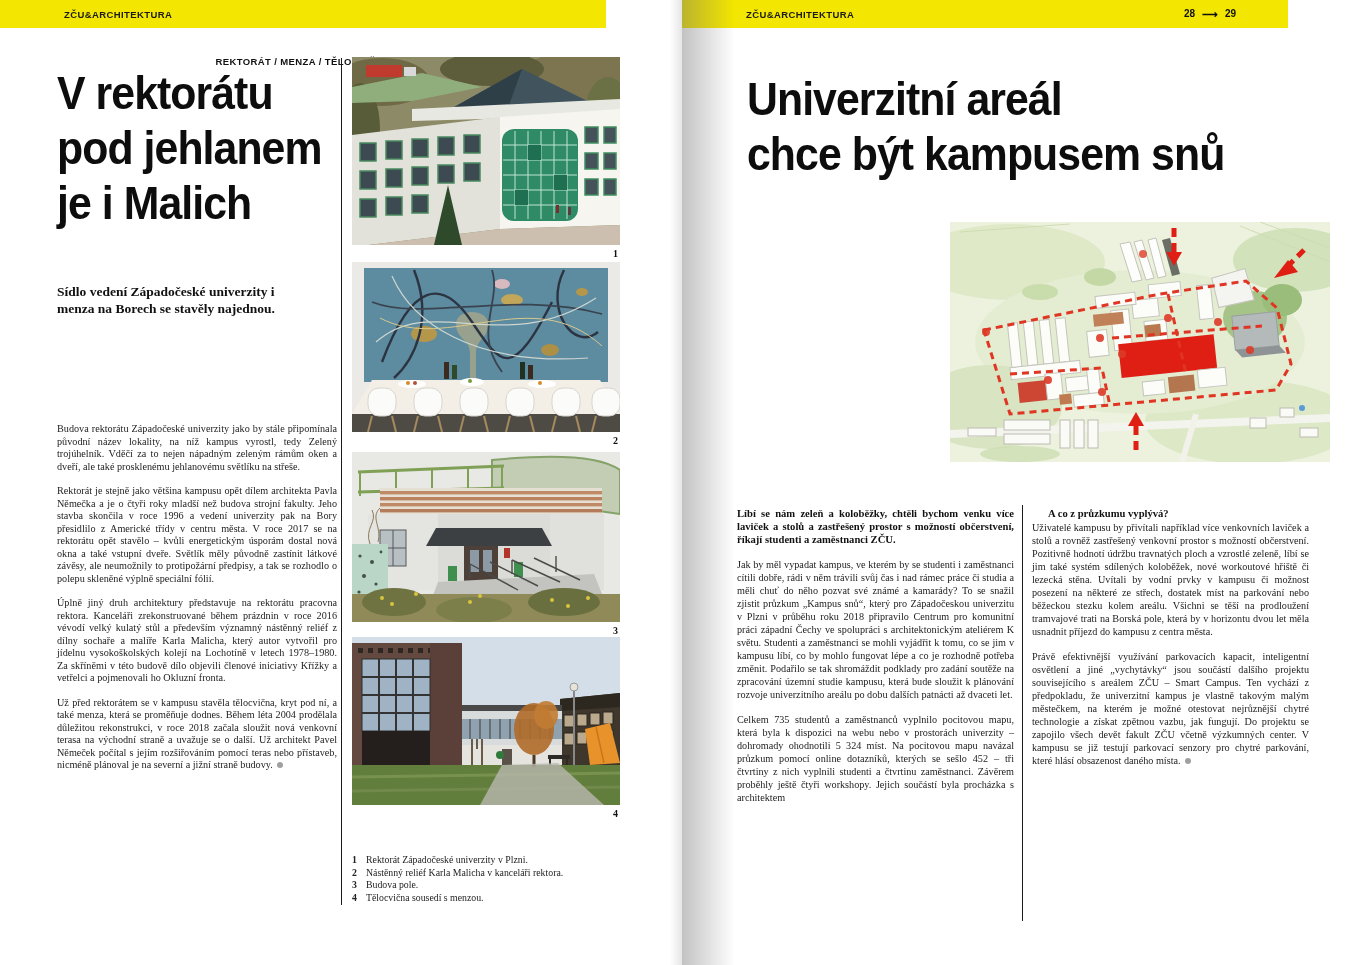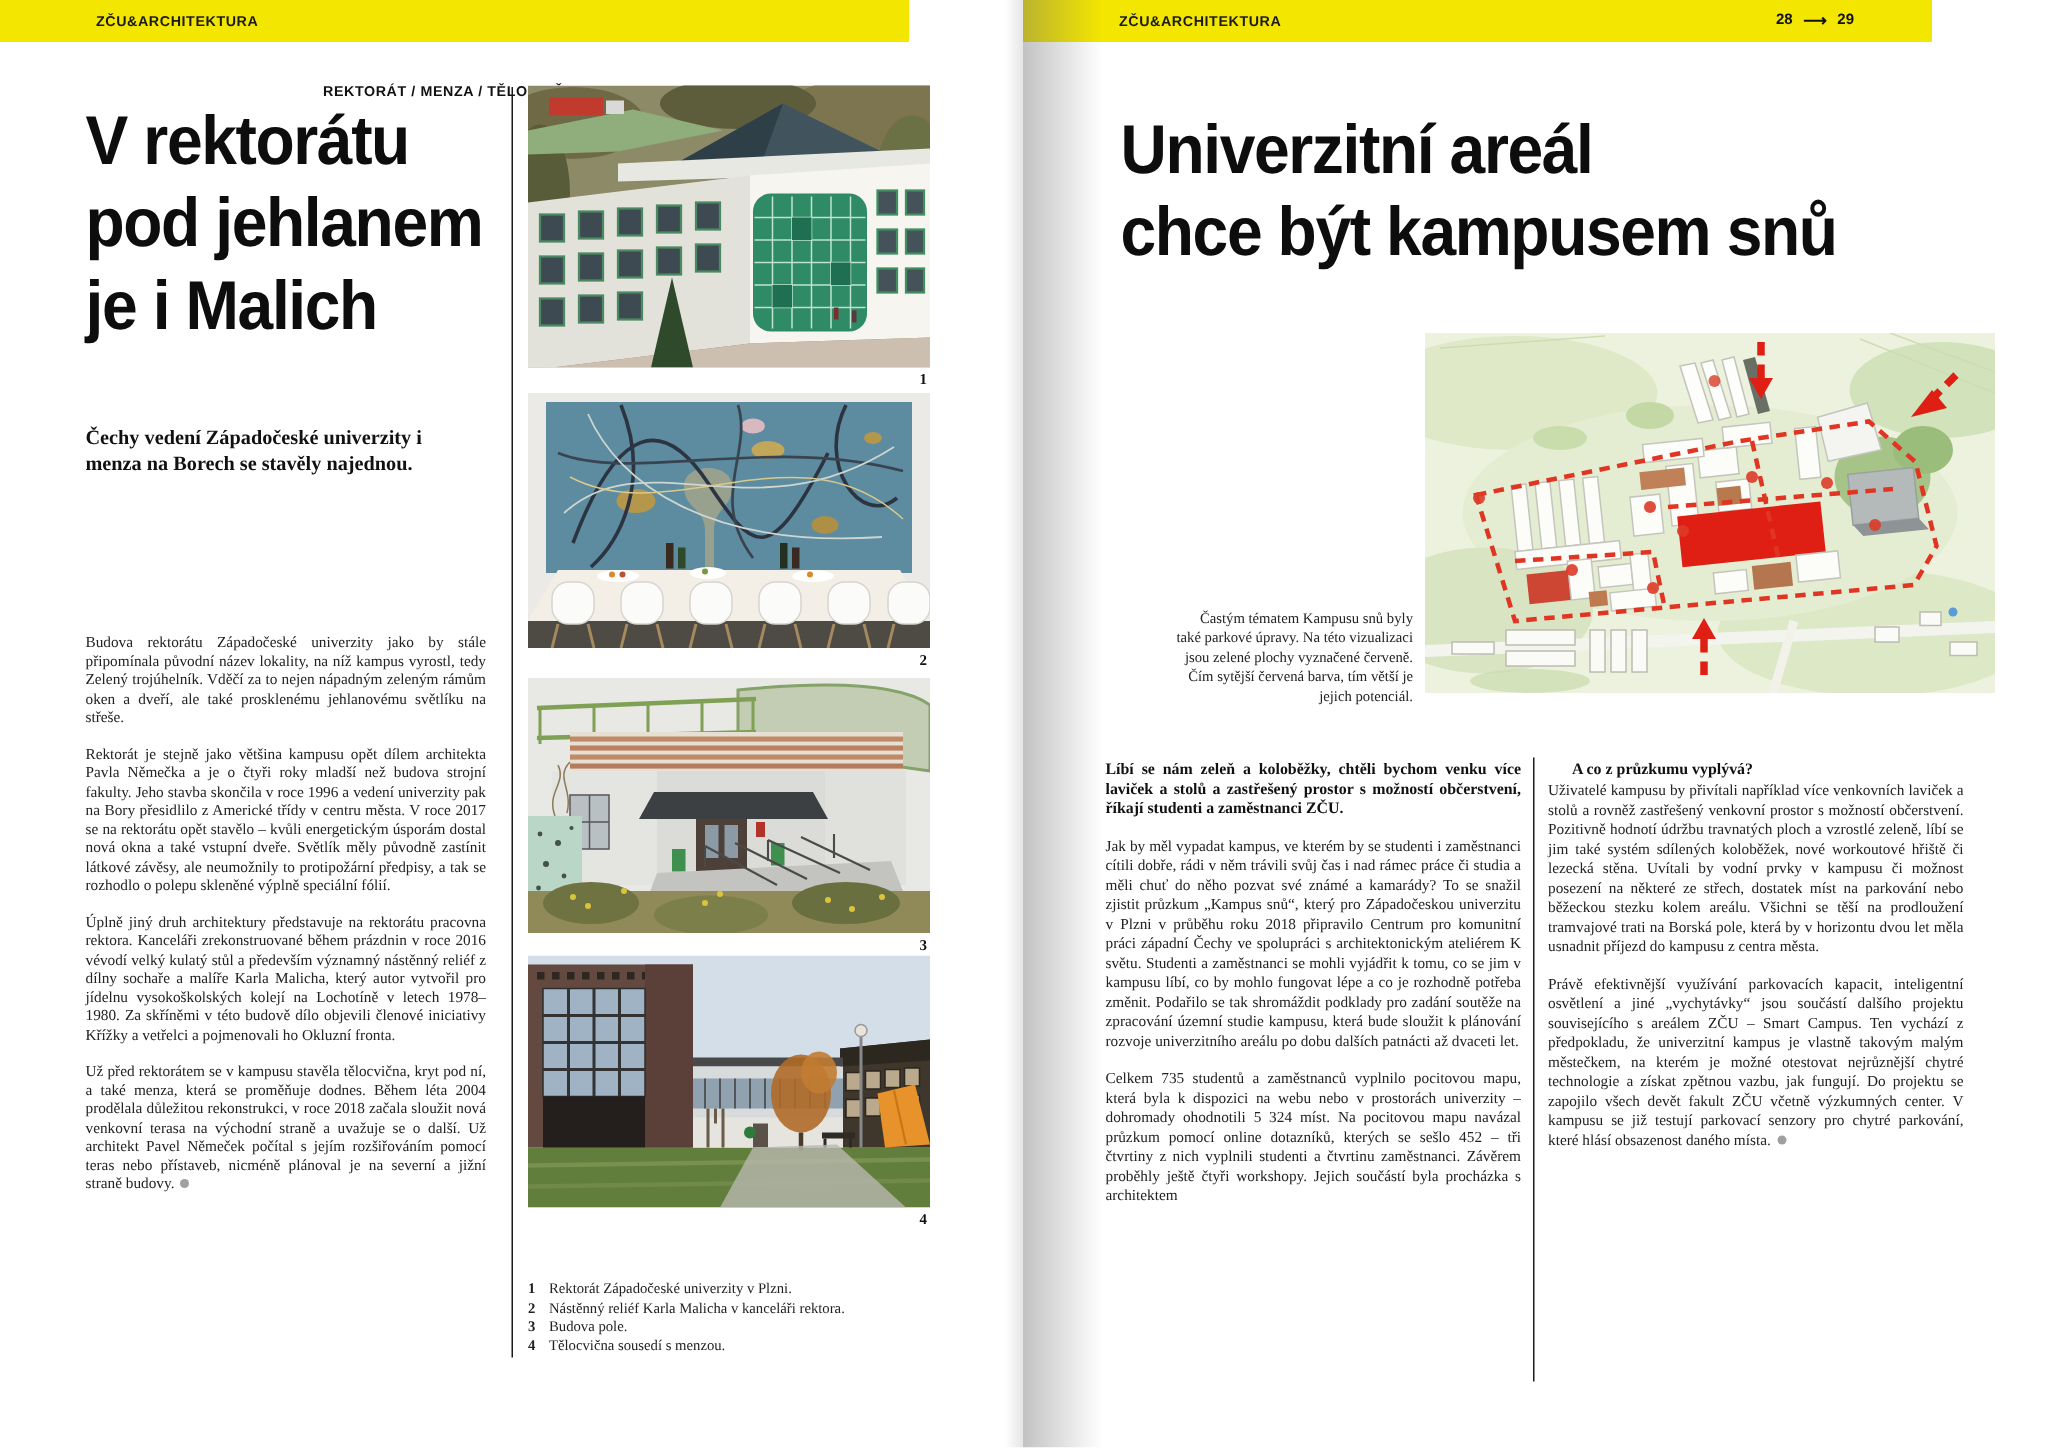--- a/index.html
+++ b/index.html
@@ -18,21 +18,21 @@
 
   
   .headline{position:absolute;margin:0;font-family:"Liberation Sans",sans-serif;font-weight:700;font-size:46px;line-height:55px;letter-spacing:-1px;color:#0d0d0d;transform:scaleX(.93);transform-origin:left top;white-space:nowrap;}
   .headline span{display:block;}
   .hl-left{left:57px;top:66px;}
   .hl-right{left:65px;top:72px;}
 
   
   .lead{position:absolute;left:57px;top:283px;width:248px;margin:0;font:700 13.5px/17px "Liberation Serif",serif;color:#111;}
   .bodycol{position:absolute;left:57px;top:423px;width:284px;}
-  .bodycol p{margin:0 17px 12px 0;font:10.2px/12.5px "Liberation Serif",serif;text-align:justify;color:#222;}
+  .bodycol p{margin:0 4px 12px 0;font:10.2px/12.5px "Liberation Serif",serif;text-align:justify;color:#222;}
   .endmark{display:inline-block;width:6px;height:6px;border-radius:50%;background:#a0a0a0;margin-left:4px;}
 
   
   .vrule{position:absolute;width:1px;background:#1a1a1a;}
   .vrule-left{left:341px;top:58px;height:847px;}
   .vrule-right{left:340px;top:505px;height:416px;}
 
   
   .photofig{position:absolute;left:352px;width:268px;margin:0;}
   .photofig svg{display:block;width:268px;}
@@ -68,21 +68,21 @@
       <span class="brand">ZČU&amp;ARCHITEKTURA</span>
       <span class="section">REKTORÁT / MENZA / TĚLOCVIČNA</span>
     </header>
 
     <h1 class="headline hl-left">
       <span>V rektorátu</span>
       <span>pod jehlanem</span>
       <span>je i Malich</span>
     </h1>
 
-    <p class="lead">Čechy vedení Západočeské univerzity i menza na Borech se stavěly najednou.</p>
+    <p class="lead">Sídlo vedení Západočeské univerzity i menza na Borech se stavěly najednou.</p>
 
     <div class="bodycol">
       <p><span>Budova rektorátu Západočeské univerzity jako by stále připomínala původní název lokality, na níž kampus vyrostl, tedy Zelený trojúhelník. Vděčí za to nejen nápadným zeleným rámům oken a dveří, ale také prosklenému jehlanovému světlíku na střeše.</span></p>
       <p><span>Rektorát je stejně jako většina kampusu opět dílem architekta Pavla Němečka a je o čtyři roky mladší než budova strojní fakulty. Jeho stavba skončila v roce 1996 a vedení univerzity pak na Bory přesidlilo z Americké třídy v centru města. V roce 2017 se na rektorátu opět stavělo – kvůli energetickým úsporám dostal nová okna a také vstupní dveře. Světlík měly původně zastínit látkové závěsy, ale neumožnily to protipožární předpisy, a tak se rozhodlo o polepu skleněné výplně speciální fólií.</span></p>
       <p><span>Úplně jiný druh architektury představuje na rektorátu pracovna rektora. Kanceláři zrekonstruované během prázdnin v roce 2016 vévodí velký kulatý stůl a především významný nástěnný reliéf z dílny sochaře a malíře Karla Malicha, který autor vytvořil pro jídelnu vysokoškolských kolejí na Lochotíně v letech 1978–1980. Za skříněmi v této budově dílo objevili členové iniciativy Křížky a vetřelci a pojmenovali ho Okluzní fronta.</span></p>
       <p><span>Už před rektorátem se v kampusu stavěla tělocvična, kryt pod ní, a také menza, která se proměňuje dodnes. Během léta 2004 prodělala důležitou rekonstrukci, v roce 2018 začala sloužit nová venkovní terasa na východní straně a uvažuje se o další. Už architekt Pavel Němeček počítal s jejím rozšiřováním pomocí teras nebo přístaveb, nicméně plánoval je na severní a jižní straně budovy.</span><span class="endmark"></span></p>
     </div>
 
     <div class="vrule vrule-left"></div>
 
@@ -509,21 +509,20 @@
           <rect x="18" y="206" width="28" height="8"></rect>
           <rect x="300" y="196" width="16" height="10"></rect>
             <rect x="330" y="186" width="14" height="9"></rect>
             <rect x="350" y="206" width="18" height="9"></rect>
         </g>
         <circle cx="352" cy="186" r="3" fill="#5b9bd5"></circle>
         <ellipse cx="70" cy="232" rx="40" ry="8" fill="#c9dcab" opacity=".7"></ellipse>
       </svg>
     </figure>
 
-    <p class="mapcaption">Častým tématem Kampusu snů byly také parkové úpravy. Na této vizualizaci jsou zelené plochy vyznačené červeně. Čím sytější červená barva, tím větší je jejich potenciál.</p>
 
     <div class="col col1">
       <p class="boldlead">Líbí se nám zeleň a koloběžky, chtěli bychom venku více laviček a stolů a zastřešený prostor s možností občerstvení, říkají studenti a zaměstnanci ZČU.</p>
       <p><span>Jak by měl vypadat kampus, ve kterém by se studenti i zaměstnanci cítili dobře, rádi v něm trávili svůj čas i nad rámec práce či studia a měli chuť do něho pozvat své známé a kamarády? To se snažil zjistit průzkum „Kampus snů“, který pro Západočeskou univerzitu v Plzni v průběhu roku 2018 připravilo Centrum pro komunitní práci západní Čechy ve spolupráci s architektonickým ateliérem K světu. Studenti a zaměstnanci se mohli vyjádřit k tomu, co se jim v kampusu líbí, co by mohlo fungovat lépe a co je rozhodně potřeba změnit. Podařilo se tak shromáždit podklady pro zadání soutěže na zpracování územní studie kampusu, která bude sloužit k plánování rozvoje univerzitního areálu po dobu dalších patnácti až dvaceti let.</span></p>
       <p><span>Celkem 735 studentů a zaměstnanců vyplnilo pocitovou mapu, která byla k dispozici na webu nebo v prostorách univerzity – dohromady ohodnotili 5 324 míst. Na pocitovou mapu navázal průzkum pomocí online dotazníků, kterých se sešlo 452 – tři čtvrtiny z nich vyplnili studenti a čtvrtinu zaměstnanci. Závěrem proběhly ještě čtyři workshopy. Jejich součástí byla procházka s architektem</span></p>
     </div>
 
     <div class="col col2">
       <h3>A co z průzkumu vyplývá?</h3>
       <p><span>Uživatelé kampusu by přivítali například více venkovních laviček a stolů a rovněž zastřešený venkovní prostor s možností občerstvení. Pozitivně hodnotí údržbu travnatých ploch a vzrostlé zeleně, líbí se jim také systém sdílených koloběžek, nové workoutové hřiště či lezecká stěna. Uvítali by vodní prvky v kampusu či možnost posezení na některé ze střech, dostatek míst na parkování nebo běžeckou stezku kolem areálu. Všichni se těší na prodloužení tramvajové trati na Borská pole, která by v horizontu dvou let měla usnadnit příjezd do kampusu z centra města.</span></p>

